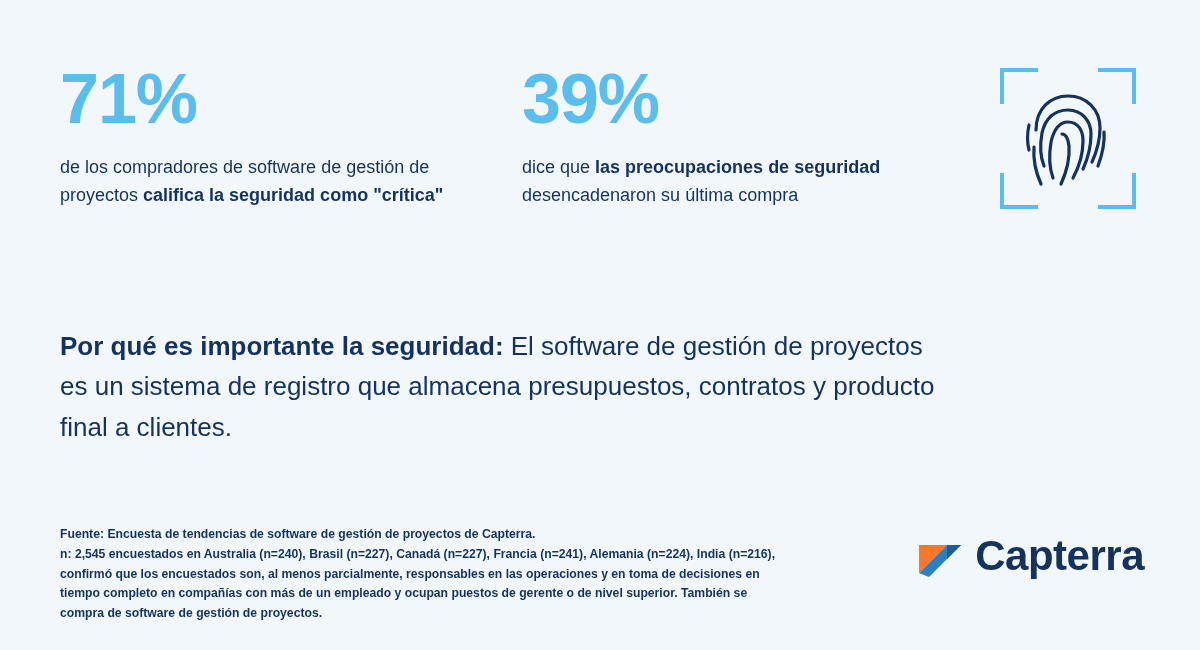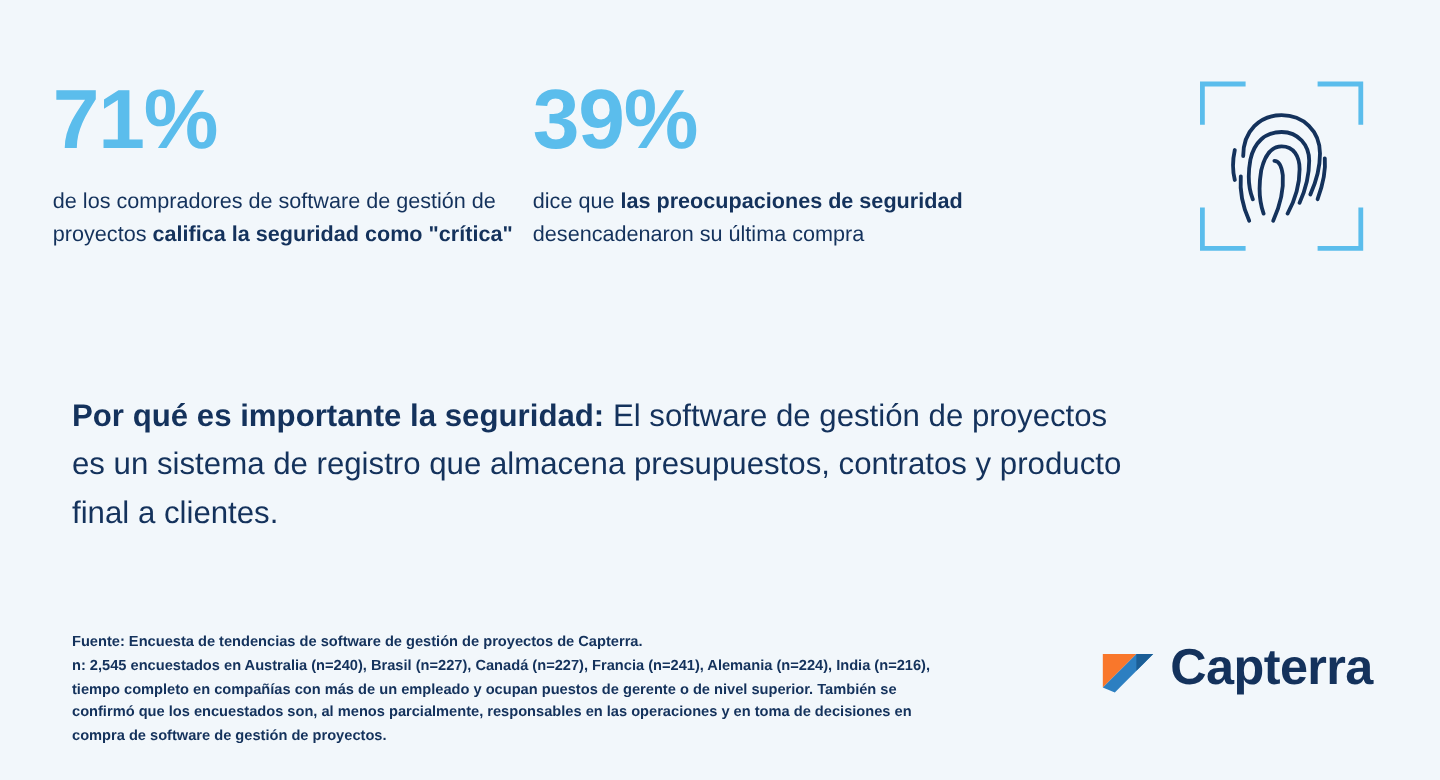--- a/index.html
+++ b/index.html
@@ -19,29 +19,30 @@
     position: relative;
     width: 1200px;
     height: 650px;
     box-sizing: border-box;
   }
 
   
   .stats {
     position: absolute;
     top: 64px;
-    left: 44px;
+    left: 60px;
     width: 1080px;
     display: flex;
     align-items: center;
   }
   .stat {
     width: 400px;
   }
   .stat.second {
+    margin-left: 62px;
   }
   .stat-number {
     font-size: 70px;
     font-weight: bold;
     color: #5bbdec;
     line-height: 1.0;
     letter-spacing: -1px;
     margin-bottom: 20px;
   }
   .stat-text {
@@ -159,22 +160,22 @@
     </svg>
   </div>
 
   <div class="main-note">
     <b>Por qué es importante la seguridad:</b><span> El software de gestión de proyectos es un sistema de registro que almacena presupuestos, contratos y producto final a clientes.</span>
   </div>
 
   <div class="source">
     <span class="line">Fuente: Encuesta de tendencias de software de gestión de proyectos de Capterra.</span>
     <span class="line">n: 2,545 encuestados en Australia (n=240), Brasil (n=227), Canadá (n=227), Francia (n=241), Alemania (n=224), India (n=216),</span>
+    <span class="line">confirmó que los encuestados son, al menos parcialmente, responsables en las operaciones y en toma de decisiones en</span>
     <span class="line">tiempo completo en compañías con más de un empleado y ocupan puestos de gerente o de nivel superior. También se</span>
-    <span class="line">confirmó que los encuestados son, al menos parcialmente, responsables en las operaciones y en toma de decisiones en</span>
     <span class="line">compra de software de gestión de proyectos.</span>
   </div>
 
   <div class="logo">
     <span class="logo-mark">
       <svg width="46" height="46" viewBox="0 0 46 46" xmlns="http://www.w3.org/2000/svg">
         <path d="M2 12 L30 12 L2 40 Z" fill="#f9772b"></path>
         <path d="M30 12 L44 12 L12 44 L2 40 Z" fill="#2c7fc1"></path>
         <path d="M30 12 L44 12 L30 26 Z" fill="#1b5e96"></path>
       </svg>

